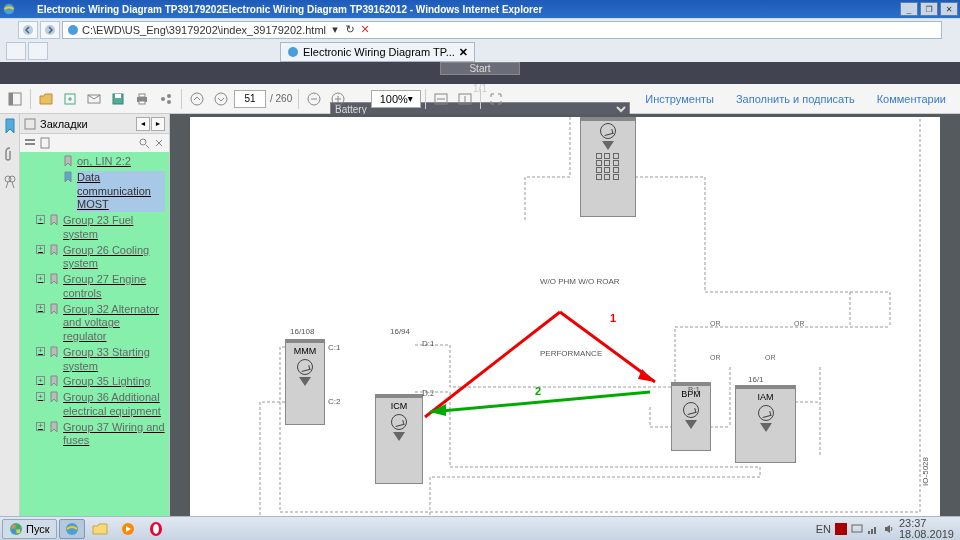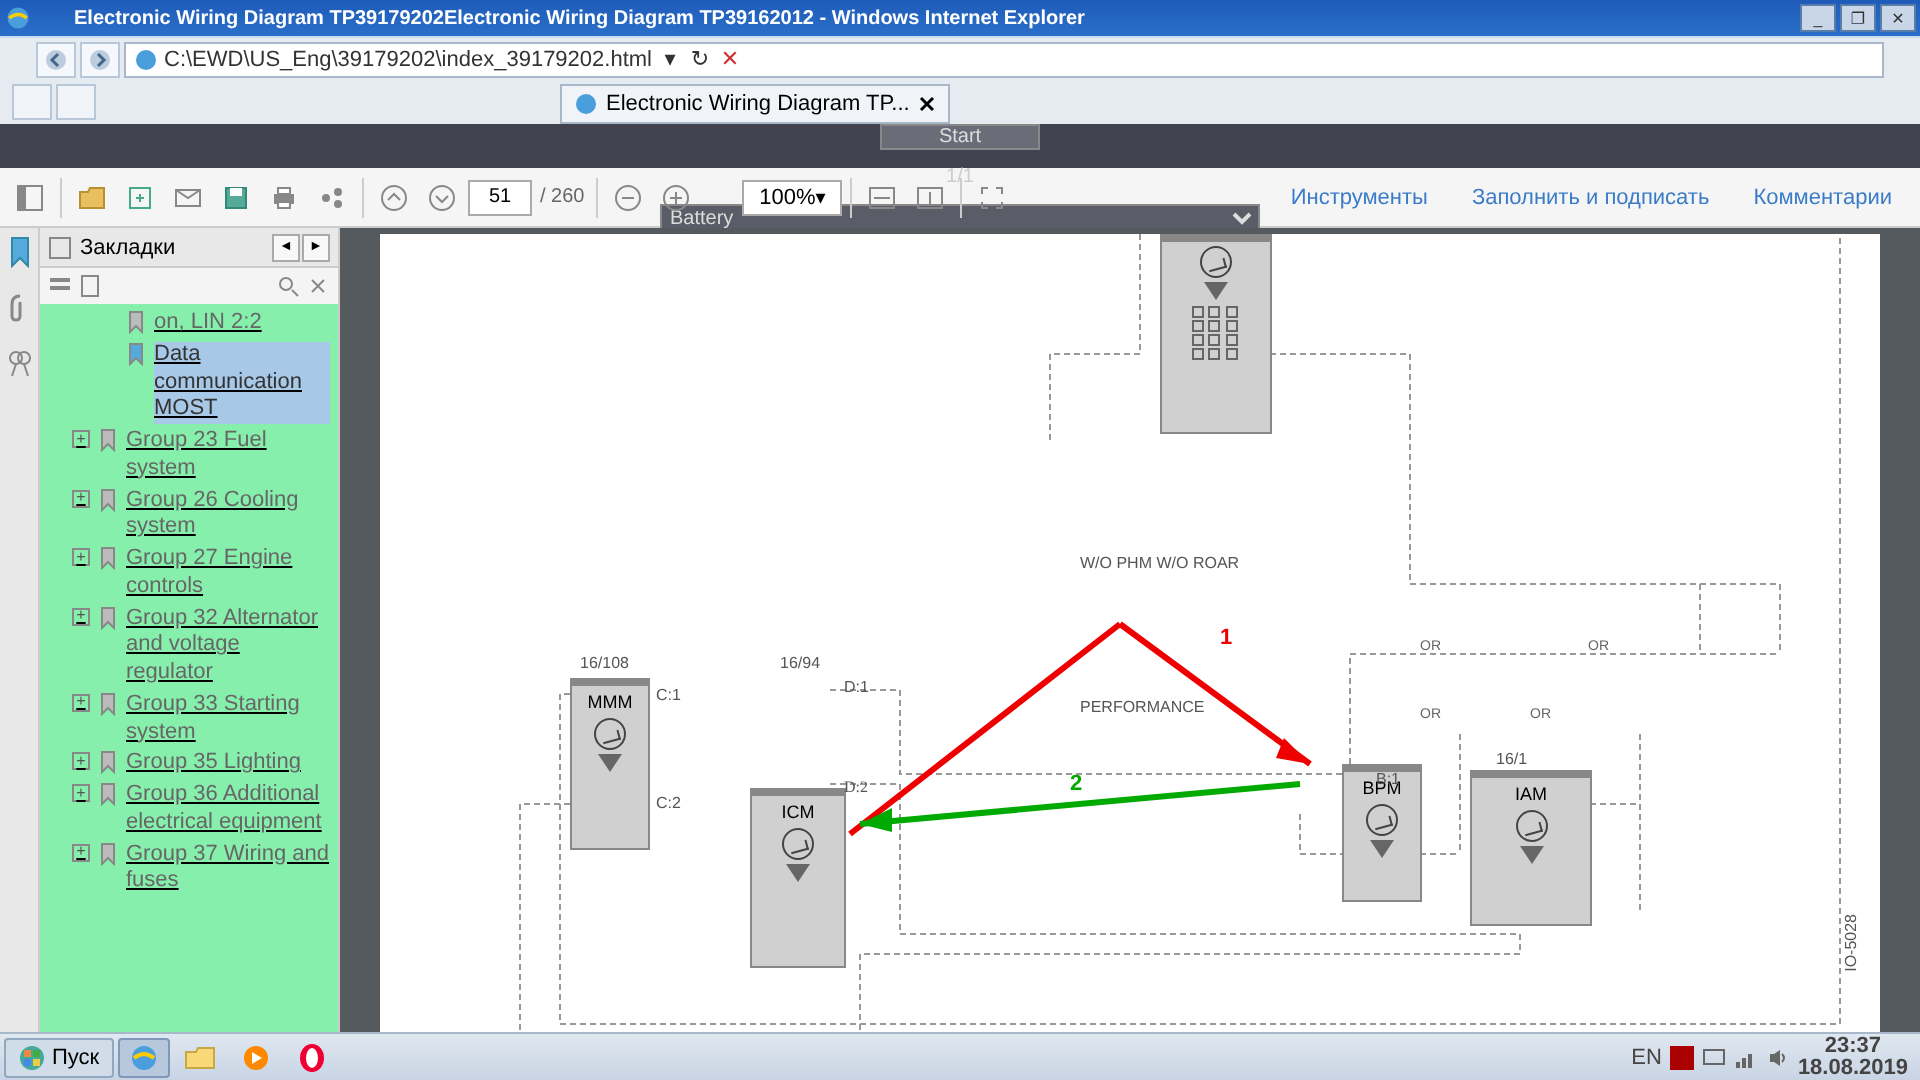--- a/index.html
+++ b/index.html
@@ -76,21 +76,21 @@
 .keypad div { width: 6px; height: 6px; border: 1px solid #666; }
 .complabel { position: absolute; font-size: 8px; color: #555; }
 .ortext { position: absolute; font-size: 7px; color: #666; }
 
 
 .taskbar { position: absolute; bottom: 0; left: 0; right: 0; height: 24px; background: linear-gradient(#e0e8f0, #c8d4e4); border-top: 1px solid #a8b8c8; display: flex; align-items: center; padding: 0 2px; }
 .start { height: 20px; padding: 0 6px; background: #d0dce8; border: 1px solid #90a8c0; display: flex; align-items: center; gap: 3px; font-size: 10px; border-radius: 2px; }
 .taskitem { width: 26px; height: 20px; margin-left: 2px; display: flex; align-items: center; justify-content: center; border-radius: 2px; }
 .taskitem.active { background: #b8c8dc; border: 1px solid #8098b8; }
 .tray { margin-left: auto; display: flex; align-items: center; gap: 4px; padding: 0 4px; font-size: 9px; color: #444; }
-.tray .clock { text-align: center; line-height: 1; font-weight: bold; }
+.tray .clock { text-align: left; line-height: 1; }
 .trayicon { width: 12px; height: 12px; }
 </style>
 </head>
 <body>
 
 <div class="titlebar">
   <svg class="ie-icon" viewBox="0 0 16 16">
       <circle cx="8" cy="8" r="6" fill="#4a9edb"></circle>
       <path d="M3 8 Q8 4 13 8" stroke="#fc0" stroke-width="2" fill="none"></path>
     </svg>

